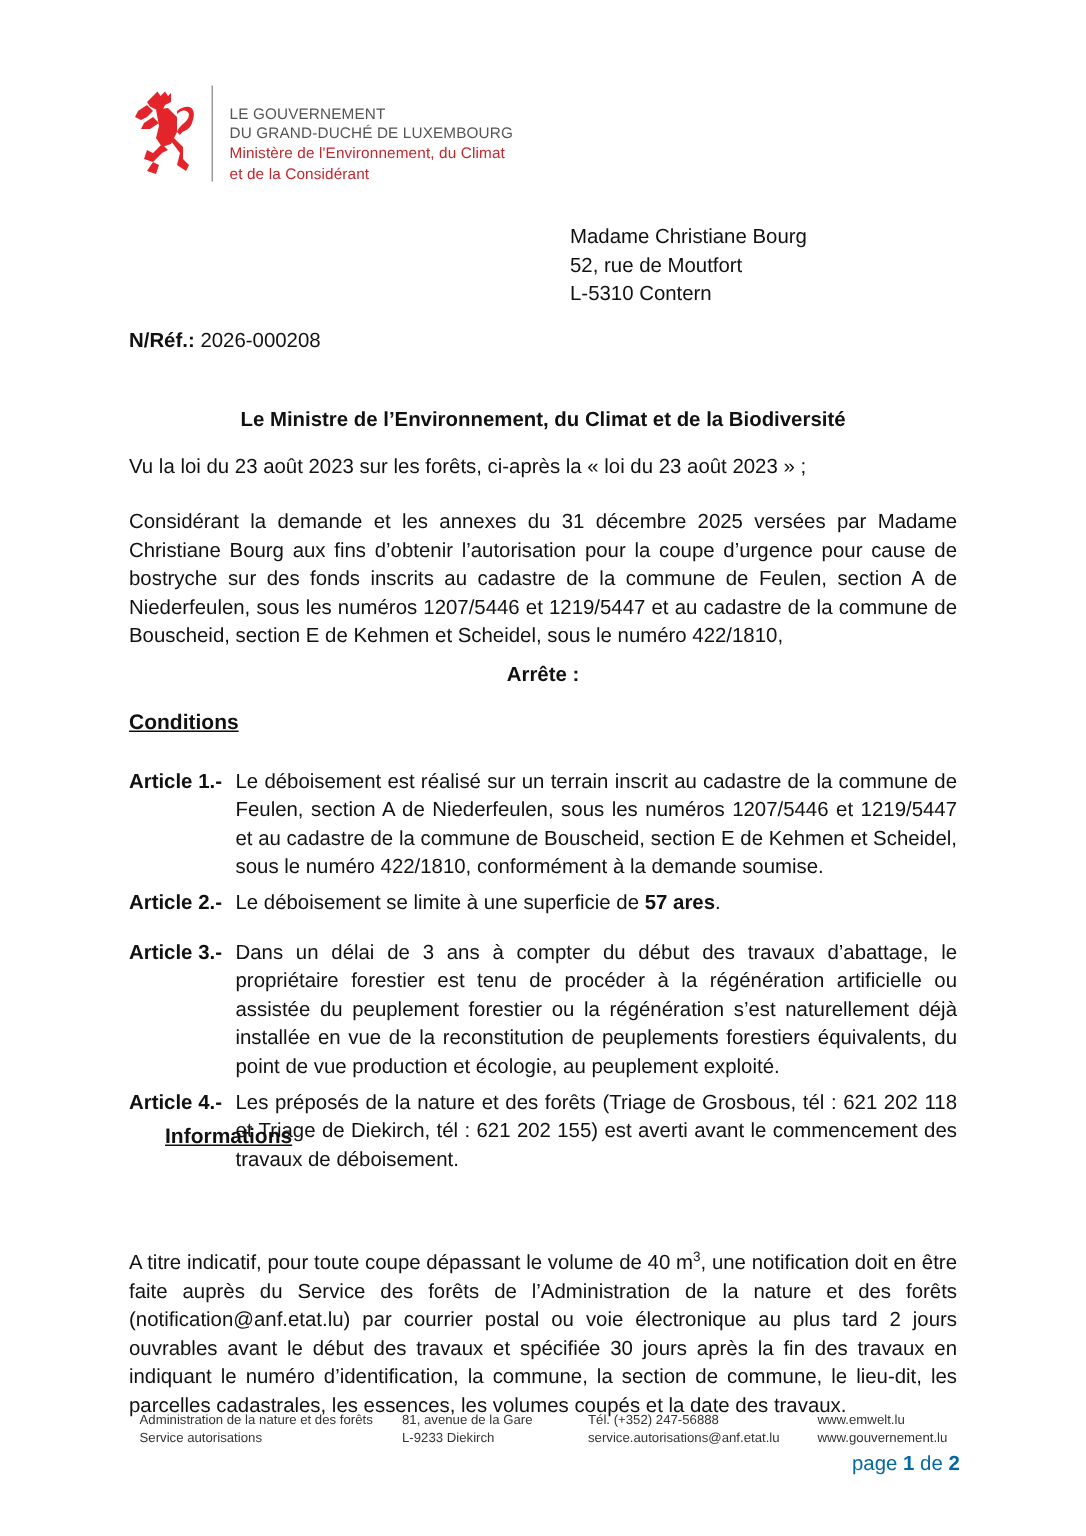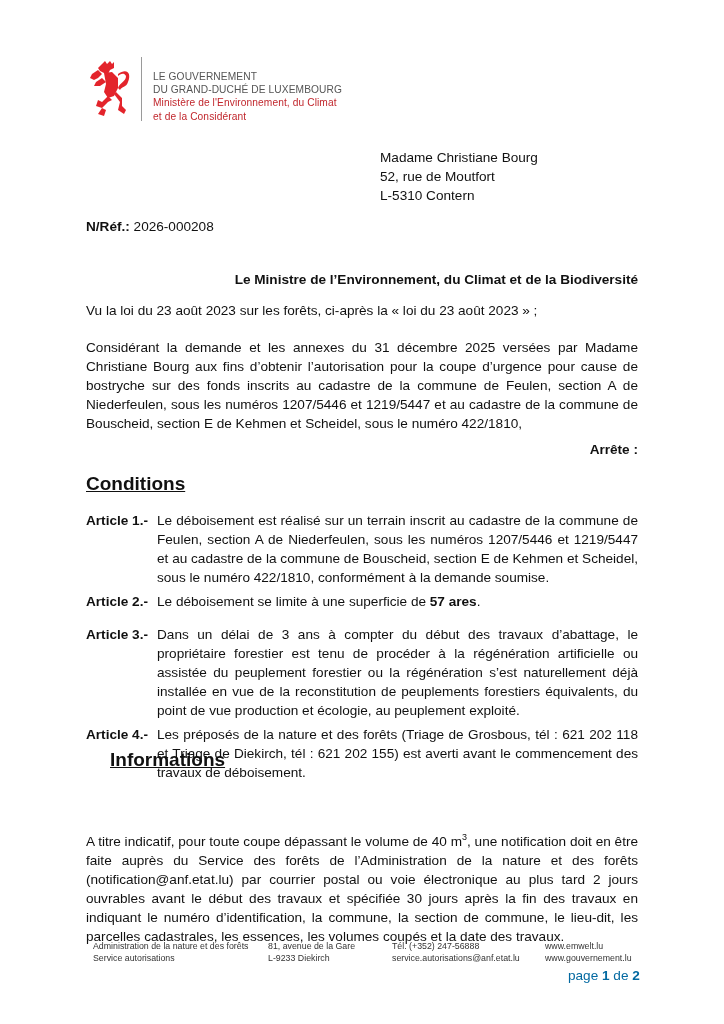--- a/index.html
+++ b/index.html
@@ -19,23 +19,23 @@
   
   .recipient { position: absolute; left: 380px; top: 148px; font-size: 13.6px; line-height: 19px; }
 
   .ref { position: absolute; left: 86px; top: 219px; font-size: 13.6px; }
   .ref b { font-weight: bold; margin-top: 12px; }
 
   .body-text {
     position: absolute; left: 86px; width: 552px;
     font-size: 13.6px; line-height: 19px; text-align: justify;
   }
-  .center-title { position: absolute; left: 86px; width: 552px; text-align: right; font-weight: bold; font-size: 13.6px; }
+  .center-title { position: absolute; left: 86px; width: 552px; text-align: center; font-weight: bold; font-size: 13.6px; }
 
-  .section-title { position: absolute; left: 86px; font-weight: bold; font-size: 19px; text-decoration: underline; }
+  .section-title { position: absolute; left: 86px; font-weight: bold; font-size: 14px; text-decoration: underline; }
 
   .article { position: absolute; left: 86px; width: 552px; font-size: 13.6px; line-height: 19px; }
   .article-label { position: absolute; left: 0; top: 0; font-weight: bold; white-space: nowrap; }
   .article-text { margin-left: 71px; text-align: justify; }
   .article-text b { font-weight: bold; }
 
   sup { font-size: 9px; vertical-align: super; line-height: 0; }
 
   
   .footer { position: absolute; top: 940px; font-size: 8.8px; line-height: 12px; color: #333; }

